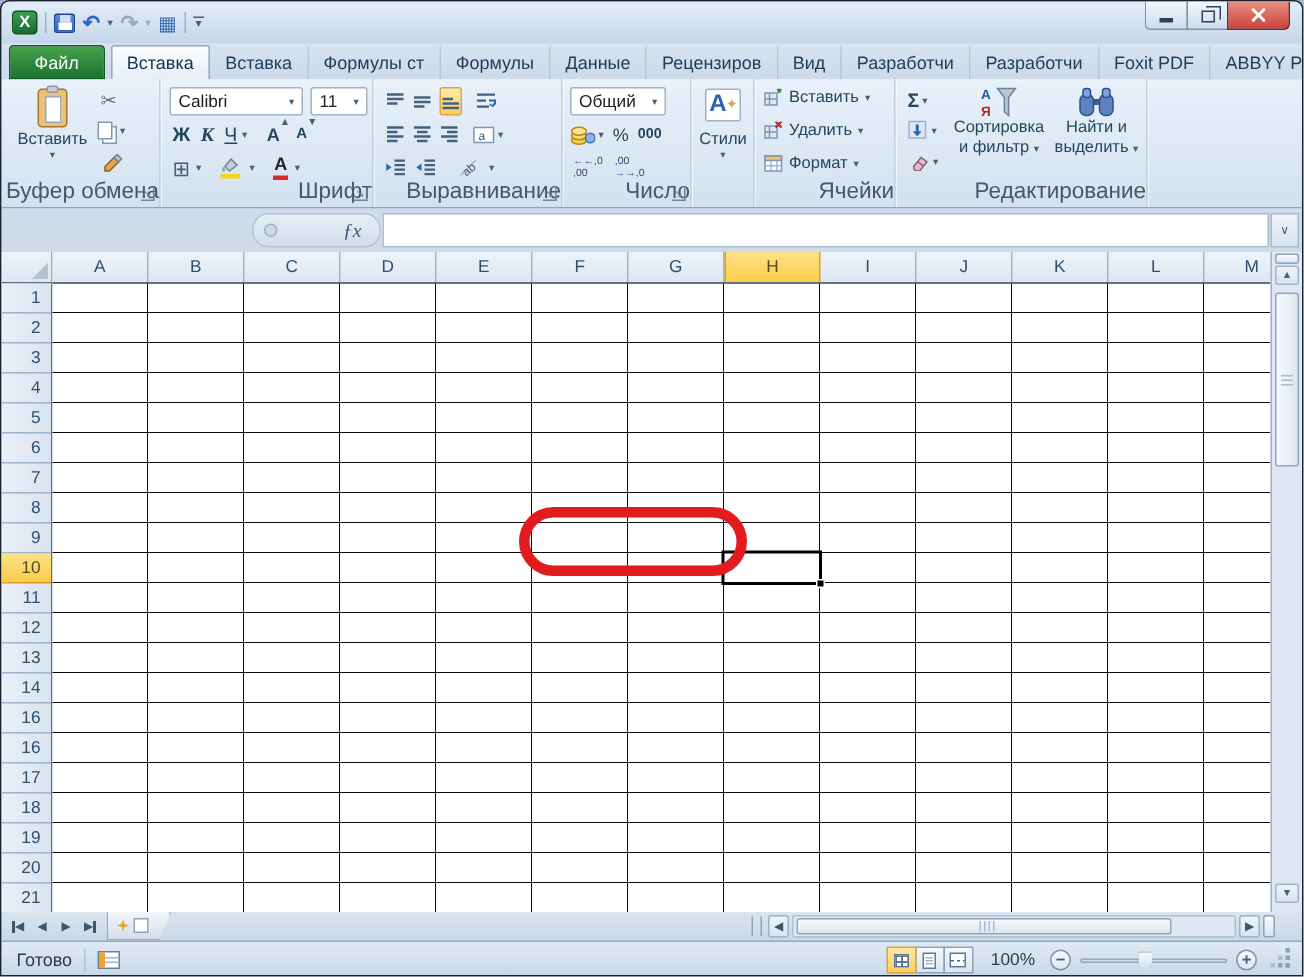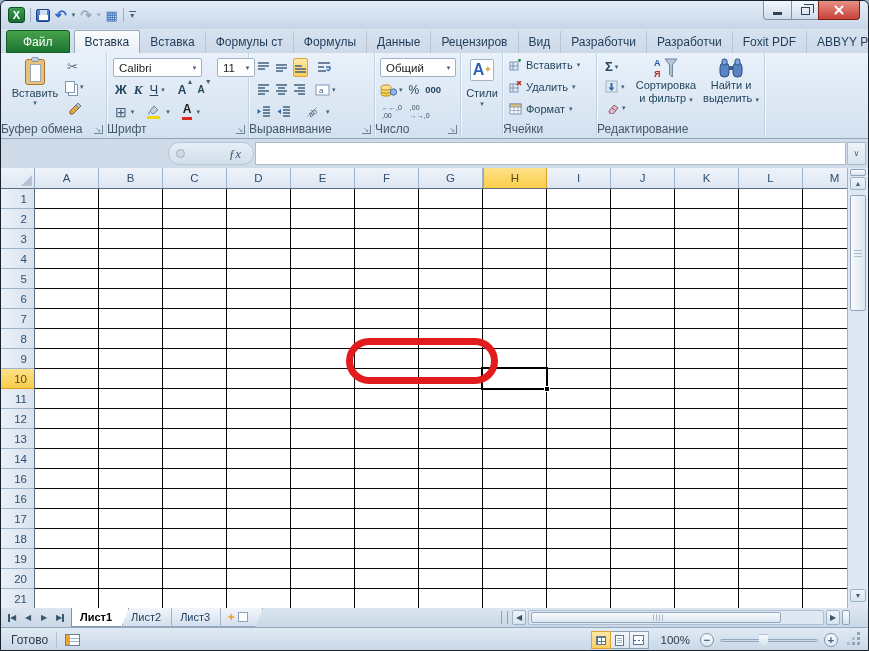--- a/index.html
+++ b/index.html
@@ -41,21 +41,21 @@
   
   .tabrow{position:absolute;left:0;top:28px;width:100%;height:24px;background:linear-gradient(#d8e3f0,#ccd9e8);display:flex;align-items:flex-end}
   .rtab{height:22px;display:flex;align-items:center;padding:0 10px;font-size:12px;color:#1e3c5a;border-right:1px solid rgba(160,178,196,.55);cursor:default;white-space:nowrap}
   .rtab.file{background:linear-gradient(#47a24b,#1b7431);color:#fff;font-weight:normal;border:1px solid #145a26;
              border-radius:3px 3px 0 0;padding:0 16px;margin:0 4px 0 5px;height:23px}
   .rtab.act{background:linear-gradient(#fbfdfe,#e6edf6);border:1px solid #97aabc;border-bottom:none;border-radius:2px 2px 0 0;height:23px;color:#16324a}
 
   
   .ribbon{position:absolute;left:0;top:52px;width:100%;height:86px;background:linear-gradient(#e9f1fa,#d3e1ef);border-bottom:1px solid #8fa5ba;display:flex}
   .grp{position:relative;height:100%;border-right:1px solid #c3d2e2;box-shadow:1px 0 0 rgba(255,255,255,.6)}
-  .grplabel{position:absolute;left:0;right:0;bottom:2px;text-align:left;font-size:12px;color:#44586c}
+  .grplabel{position:absolute;left:0;right:0;bottom:2px;text-align:right;font-size:15px;color:#44586c}
   .launcher{position:absolute;right:3px;bottom:4px;width:9px;height:9px;border-right:1px solid #6e8196;border-bottom:1px solid #6e8196}
   .launcher::before{content:"\2198";position:absolute;right:1px;bottom:0;font-size:7px;color:#6e8196;line-height:1}
   .rrow{position:absolute;display:flex;align-items:center}
   .btn{display:inline-flex;align-items:center;justify-content:center;height:19px;border-radius:2px;color:#24475f}
   .sel-yellow{background:linear-gradient(#fde9a5,#fbd05e);border:1px solid #e2a33c!important;border-radius:2px}
   .combo{height:19px;background:#fff;border:1px solid #9fb3c6;border-radius:2px;display:flex;align-items:center;font-size:11.5px;color:#222;padding-left:5px}
   .combo .dd{margin-left:auto;width:13px;text-align:center;color:#44617d;font-size:7px}
   .bold-zh{font-weight:bold;font-size:13px}
   .ital-k{font-style:italic;font-family:"Liberation Serif",serif;font-size:13px;font-weight:bold}
   .und-ch{text-decoration:underline;font-size:13px}
@@ -227,21 +227,21 @@
         <svg width="15" height="15">
             <path d="M3 10 L9 4 l3 3 -6 6 H3z" fill="#dca84e" stroke="#8a6420"></path>
             <path d="M9 4 l2-2 3 3 -2 2z" fill="#b5c4d4" stroke="#6e8196"></path>
           </svg>
       </div>
       <div class="grplabel"><span>Буфер обмена</span></div>
       <span class="launcher"></span>
     </div>
 
     <div class="grp" style="width:142px">
-      <div class="rrow" style="left:6px;top:5px;gap:15px">
+      <div class="rrow" style="left:6px;top:5px;gap:5px">
         <span class="combo" style="width:89px">
             <span>Calibri</span>
             <span class="dd">▾</span>
           </span>
         <span class="combo" style="width:38px">
             <span>11</span>
             <span class="dd">▾</span>
           </span>
       </div>
       <div class="rrow" style="left:8px;top:27px;gap:7px">
@@ -365,21 +365,21 @@
             </svg>
           </span>
         <span class="ddsm">▾</span>
       </div>
       <div class="grplabel"><span>Выравнивание</span></div>
       <span class="launcher"></span>
     </div>
 
     <div class="grp" style="width:86px">
       <div class="rrow" style="left:5px;top:5px">
-        <span class="combo" style="width:76px">
+        <span class="combo" style="width:64px">
             <span>Общий</span>
             <span class="dd">▾</span>
           </span>
       </div>
       <div class="rrow" style="left:5px;top:27px;gap:2px">
         <span class="btn">
           <svg width="17" height="14">
             <ellipse cx="6" cy="10.5" rx="5" ry="2.6" fill="#f5cf4e" stroke="#b98a1d"></ellipse>
             <ellipse cx="6" cy="7.5" rx="5" ry="2.6" fill="#f8da6d" stroke="#b98a1d"></ellipse>
             <ellipse cx="6" cy="4.5" rx="5" ry="2.6" fill="#fbe48d" stroke="#b98a1d"></ellipse>
@@ -553,25 +553,20 @@
     <div class="sbtn" style="top:421px">▼</div>
   </div>
 
   <div class="sheetbar">
     <div class="navbtns">
       <span class="navb"><span class="endbar"></span>◀</span>
       <span class="navb">◀</span>
       <span class="navb">▶</span>
       <span class="navb">▶<span class="endbar"></span></span>
     </div>
-    <div class="tabs" id="sheettabs">
-        <div class="stab active">Лист1</div>
-        <div class="stab">Лист2</div>
-        <div class="stab">Лист3</div>
-      </div>
     <div class="stab insert">
         <span class="star"></span>
         <span class="sheetic"></span>
       </div>
     <div style="flex:1"></div>
     <div class="tabsplit"></div>
     <div class="hbtn">◀</div>
     <div class="hscroll">
       <div class="hthumb">
           <span class="griph"></span>

